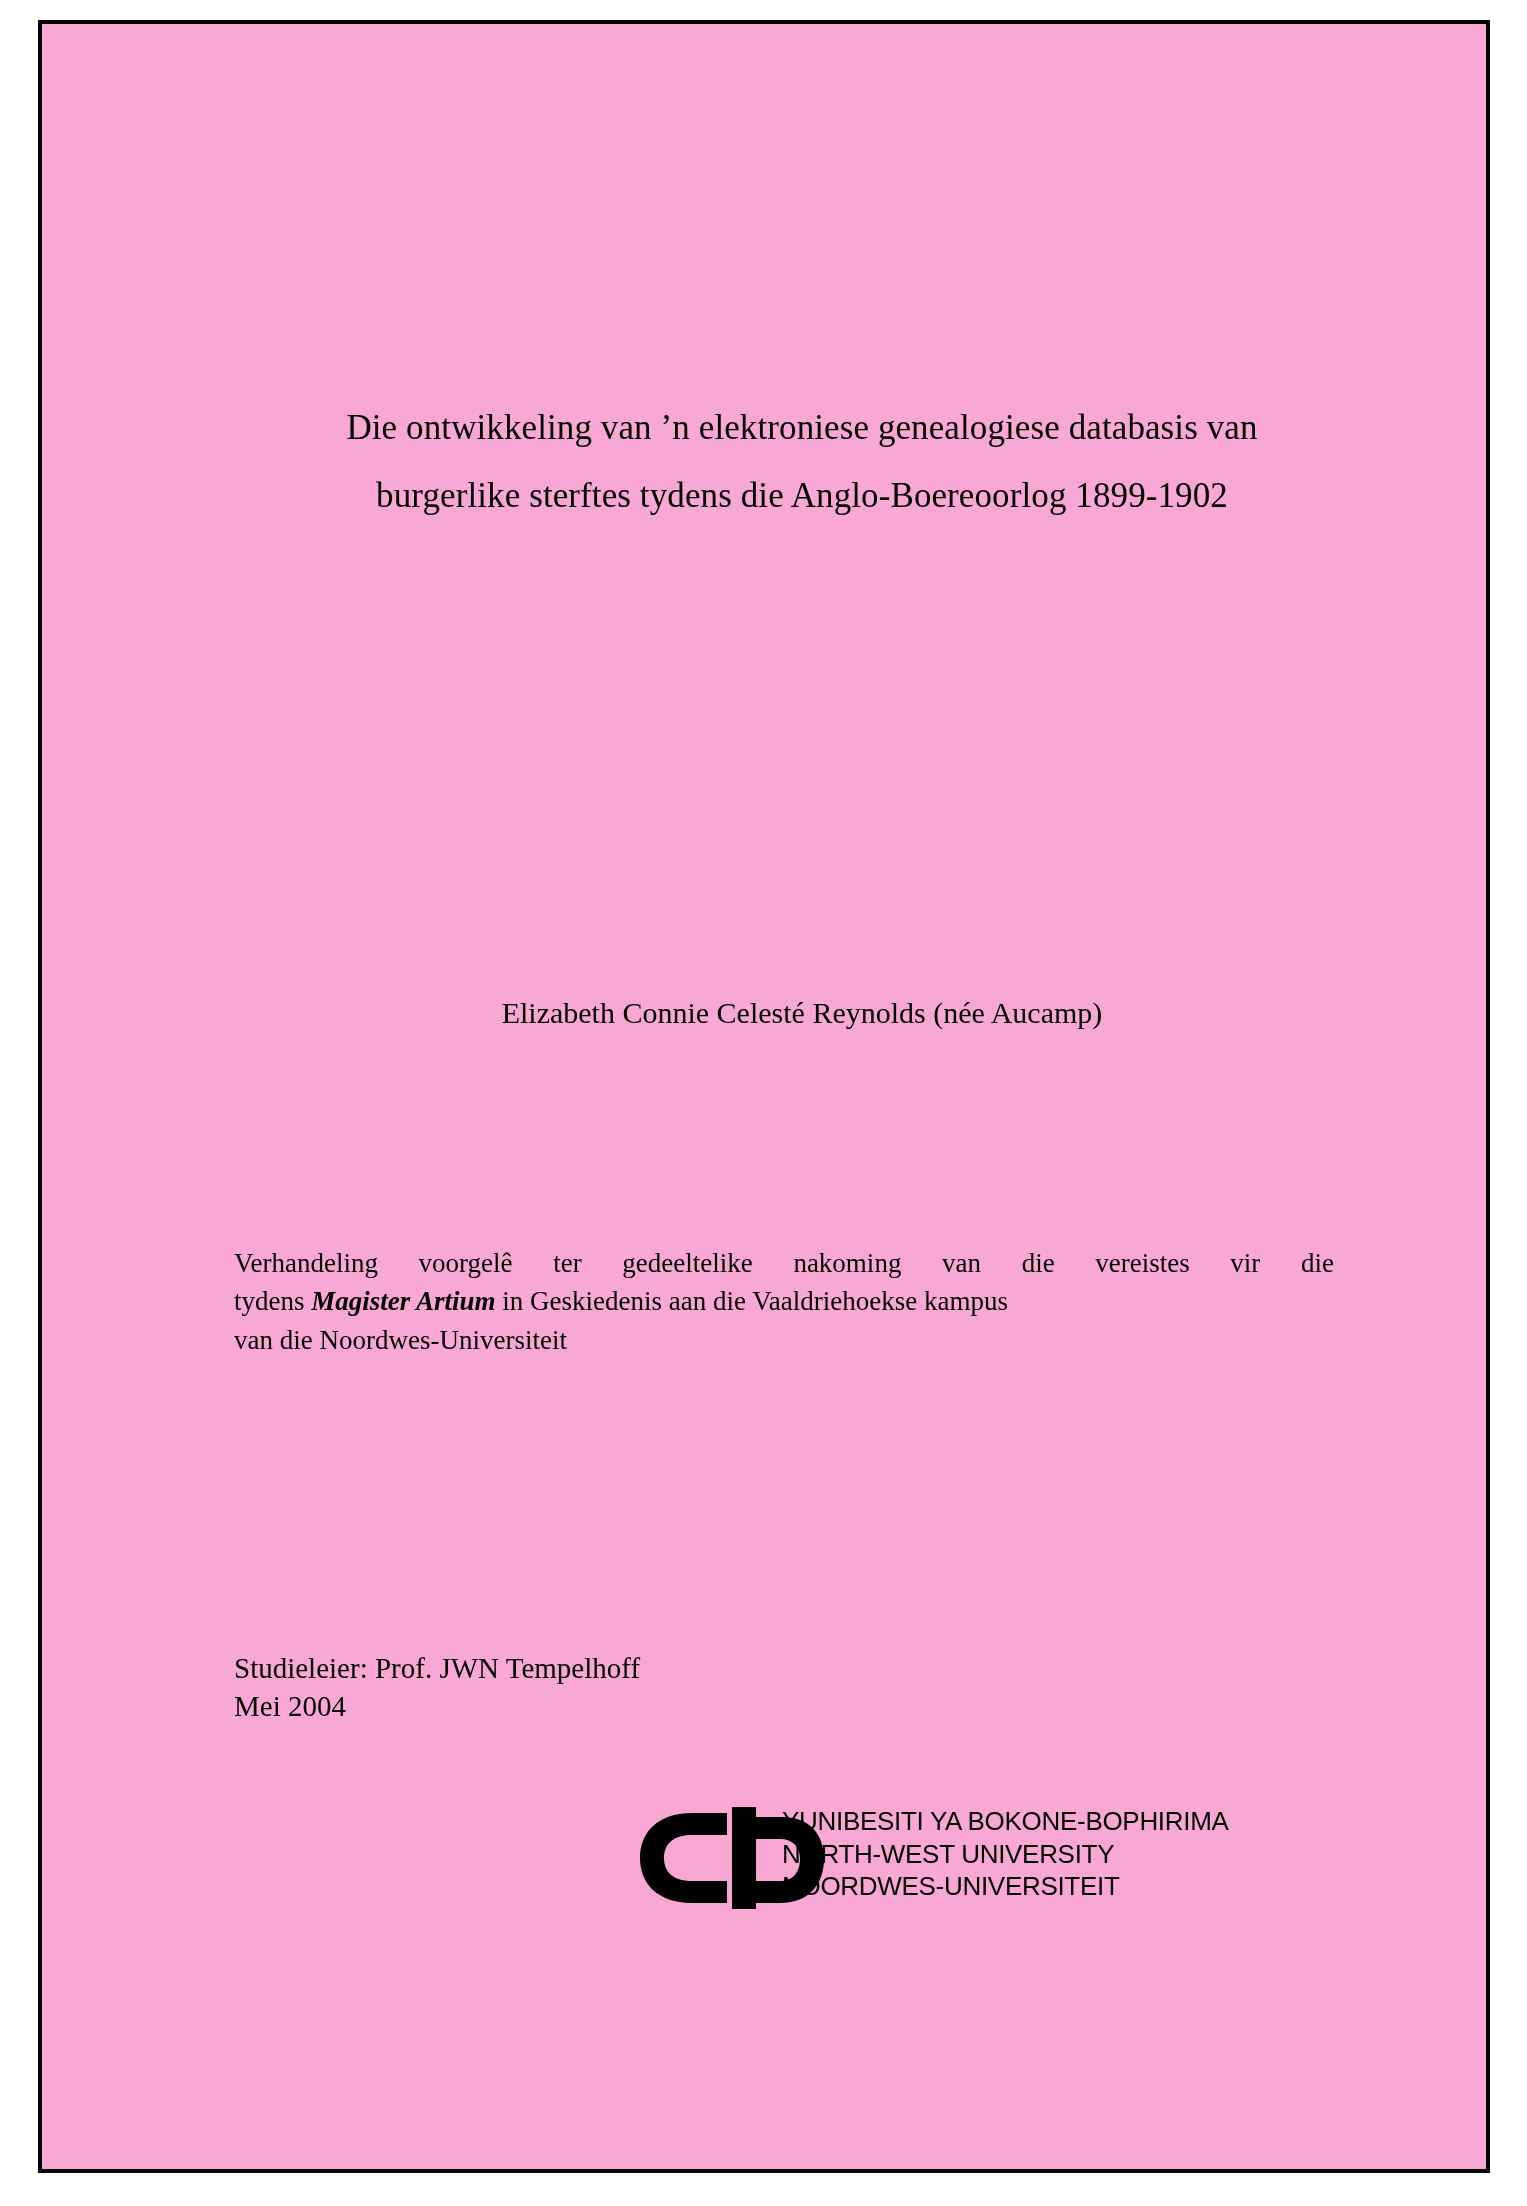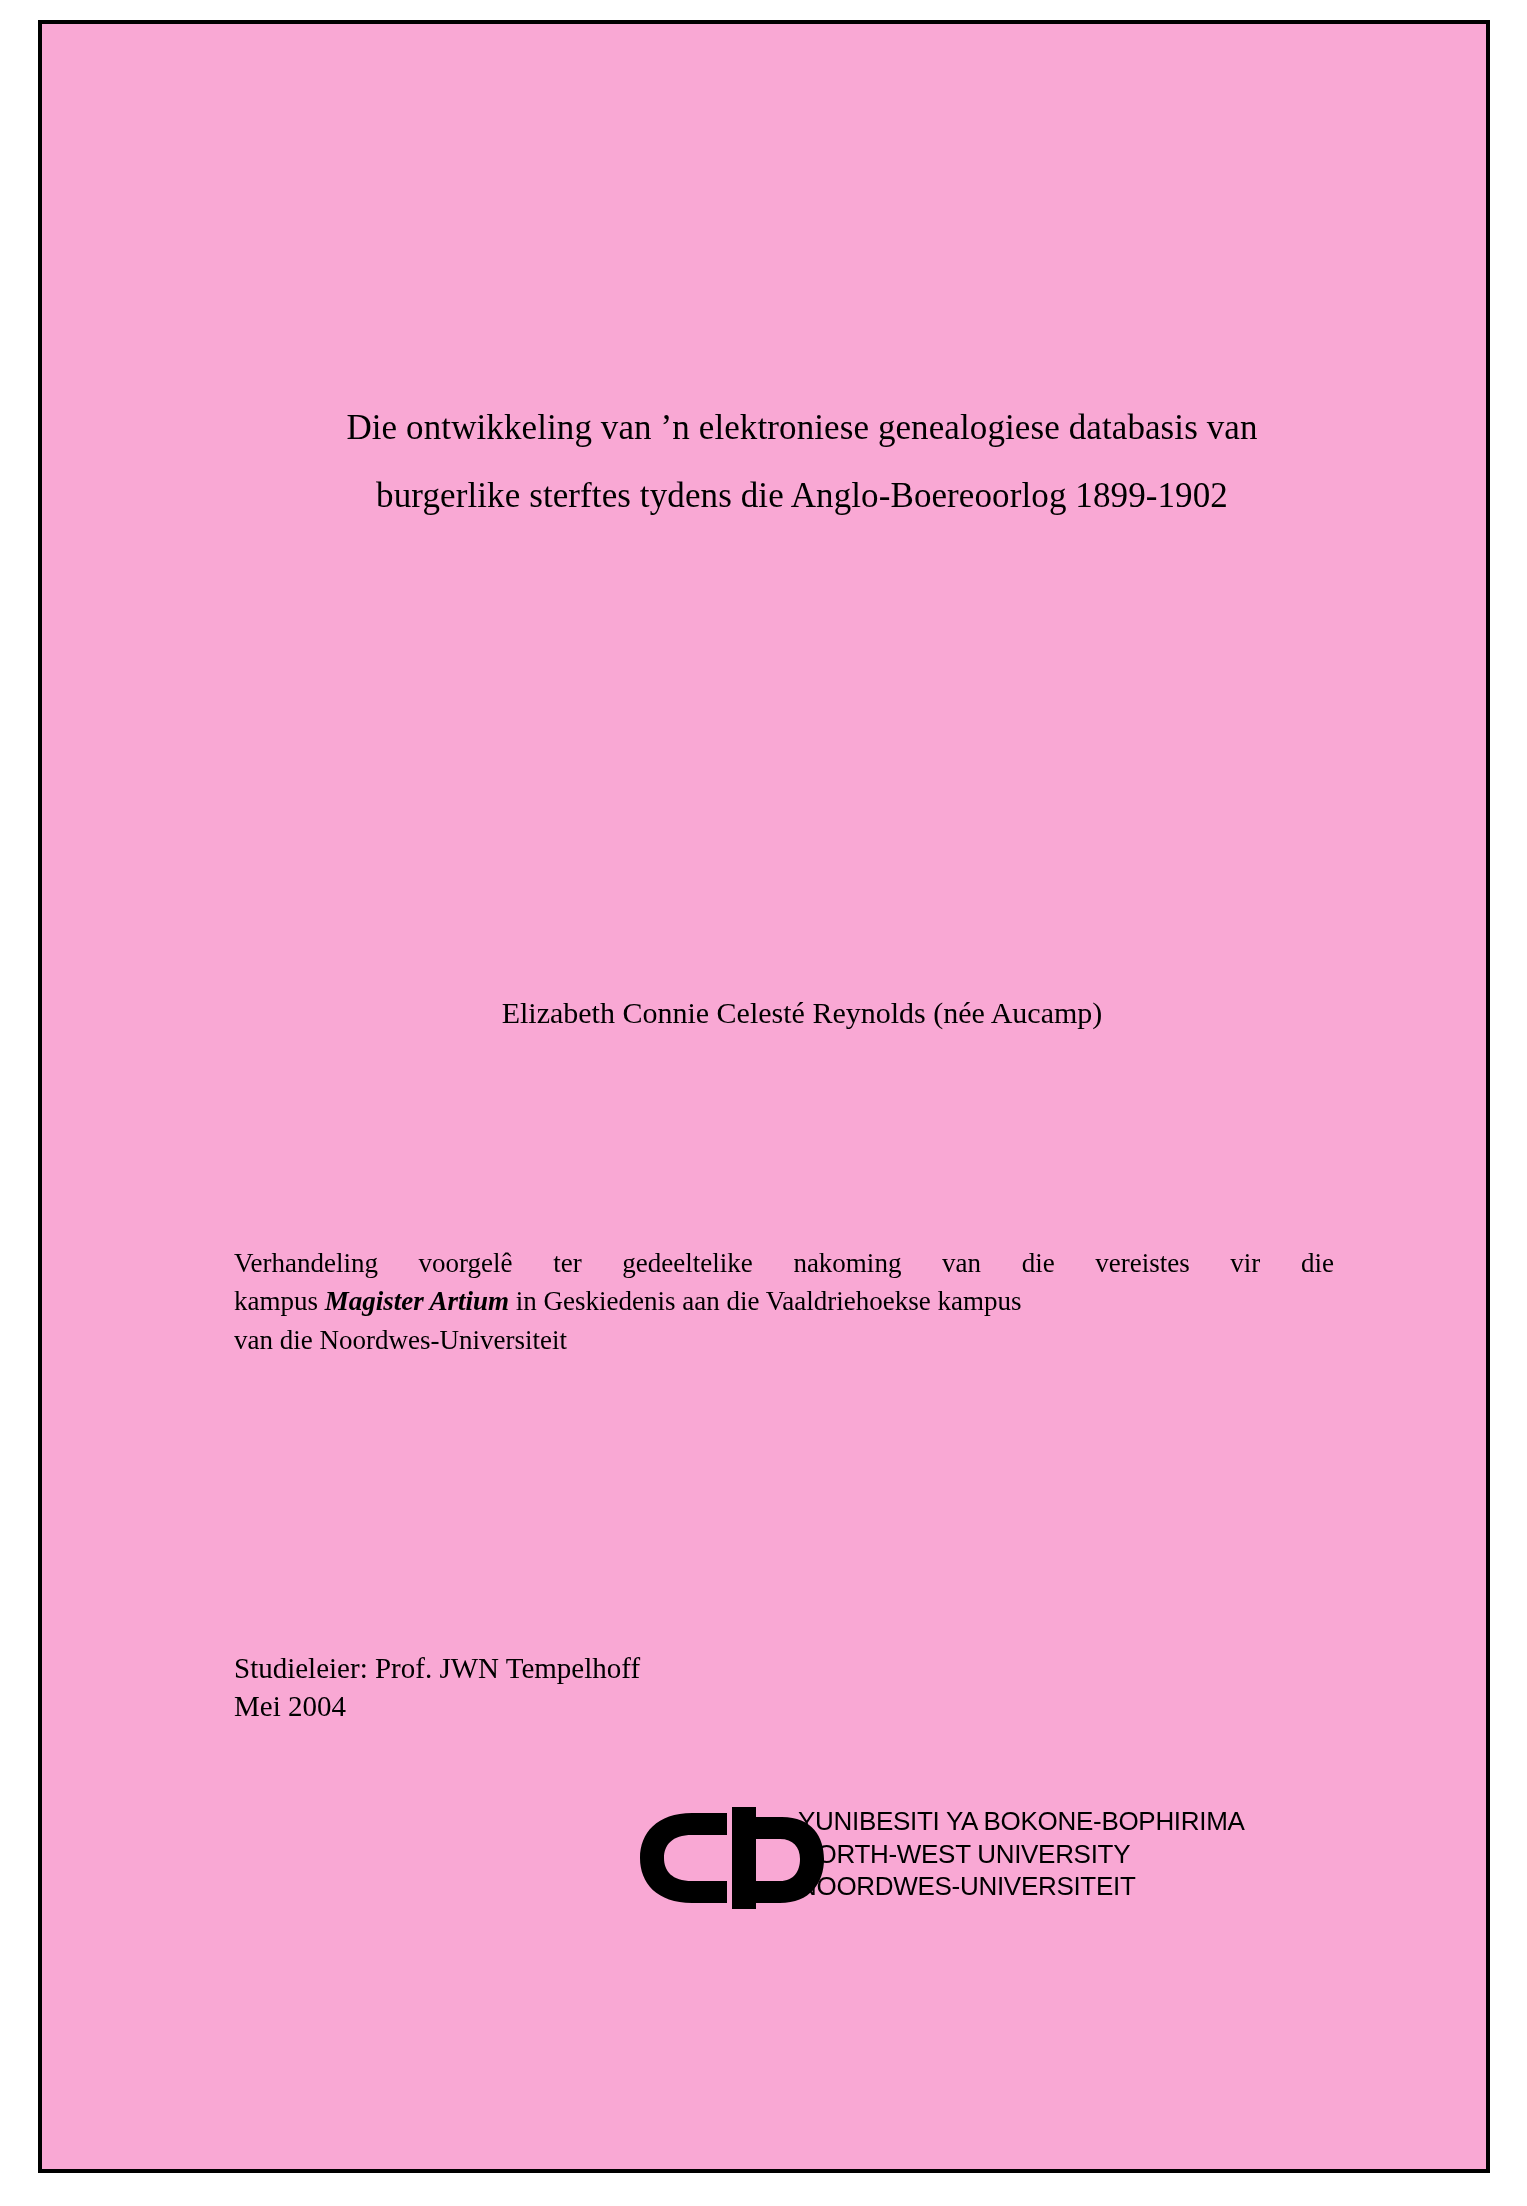--- a/index.html
+++ b/index.html
@@ -144,21 +144,20 @@
     left: 150px;
     top: 6px;
     font-family: "Liberation Sans", sans-serif;
     font-size: 26px;
     line-height: 1.25;
     letter-spacing: -0.3px;
     font-weight: 500;
   }
   .logo-text div {
     white-space: nowrap;
-    margin-left: 16px;
   }
 </style>
 </head>
 <body>
 
 <div class="page-scan">
   <div class="scan-edge-left"></div>
   <div class="scan-edge-bottom"></div>
 
   <div class="page-frame">
@@ -167,21 +166,21 @@
       <div class="title-block">
         <div class="title-line">Die ontwikkeling van ’n elektroniese genealogiese databasis van</div>
         <div class="title-line">burgerlike sterftes tydens die Anglo-Boereoorlog 1899-1902</div>
       </div>
 
 
       <div class="author">Elizabeth Connie Celesté Reynolds (née Aucamp)</div>
 
       <div class="statement">
         <div class="just">Verhandeling voorgelê ter gedeeltelike nakoming van die vereistes vir die</div>
-        <div class="rest"><span>kampus </span><i>Magister Artium</i><span> in Geskiedenis aan die Vaaldriehoekse kampus</span></div>
+        <div class="rest"><span>tydens </span><i>Magister Artium</i><span> in Geskiedenis aan die Vaaldriehoekse kampus</span></div>
         <div class="rest">van die Noordwes-Universiteit</div>
       </div>
 
       <div class="supervisor-block">
         <div>Studieleier: Prof. JWN Tempelhoff</div>
         <div>Mei 2004</div>
       </div>
 
       <div class="logo-block">
         <svg class="logo-mark" viewBox="0 0 200 110">

